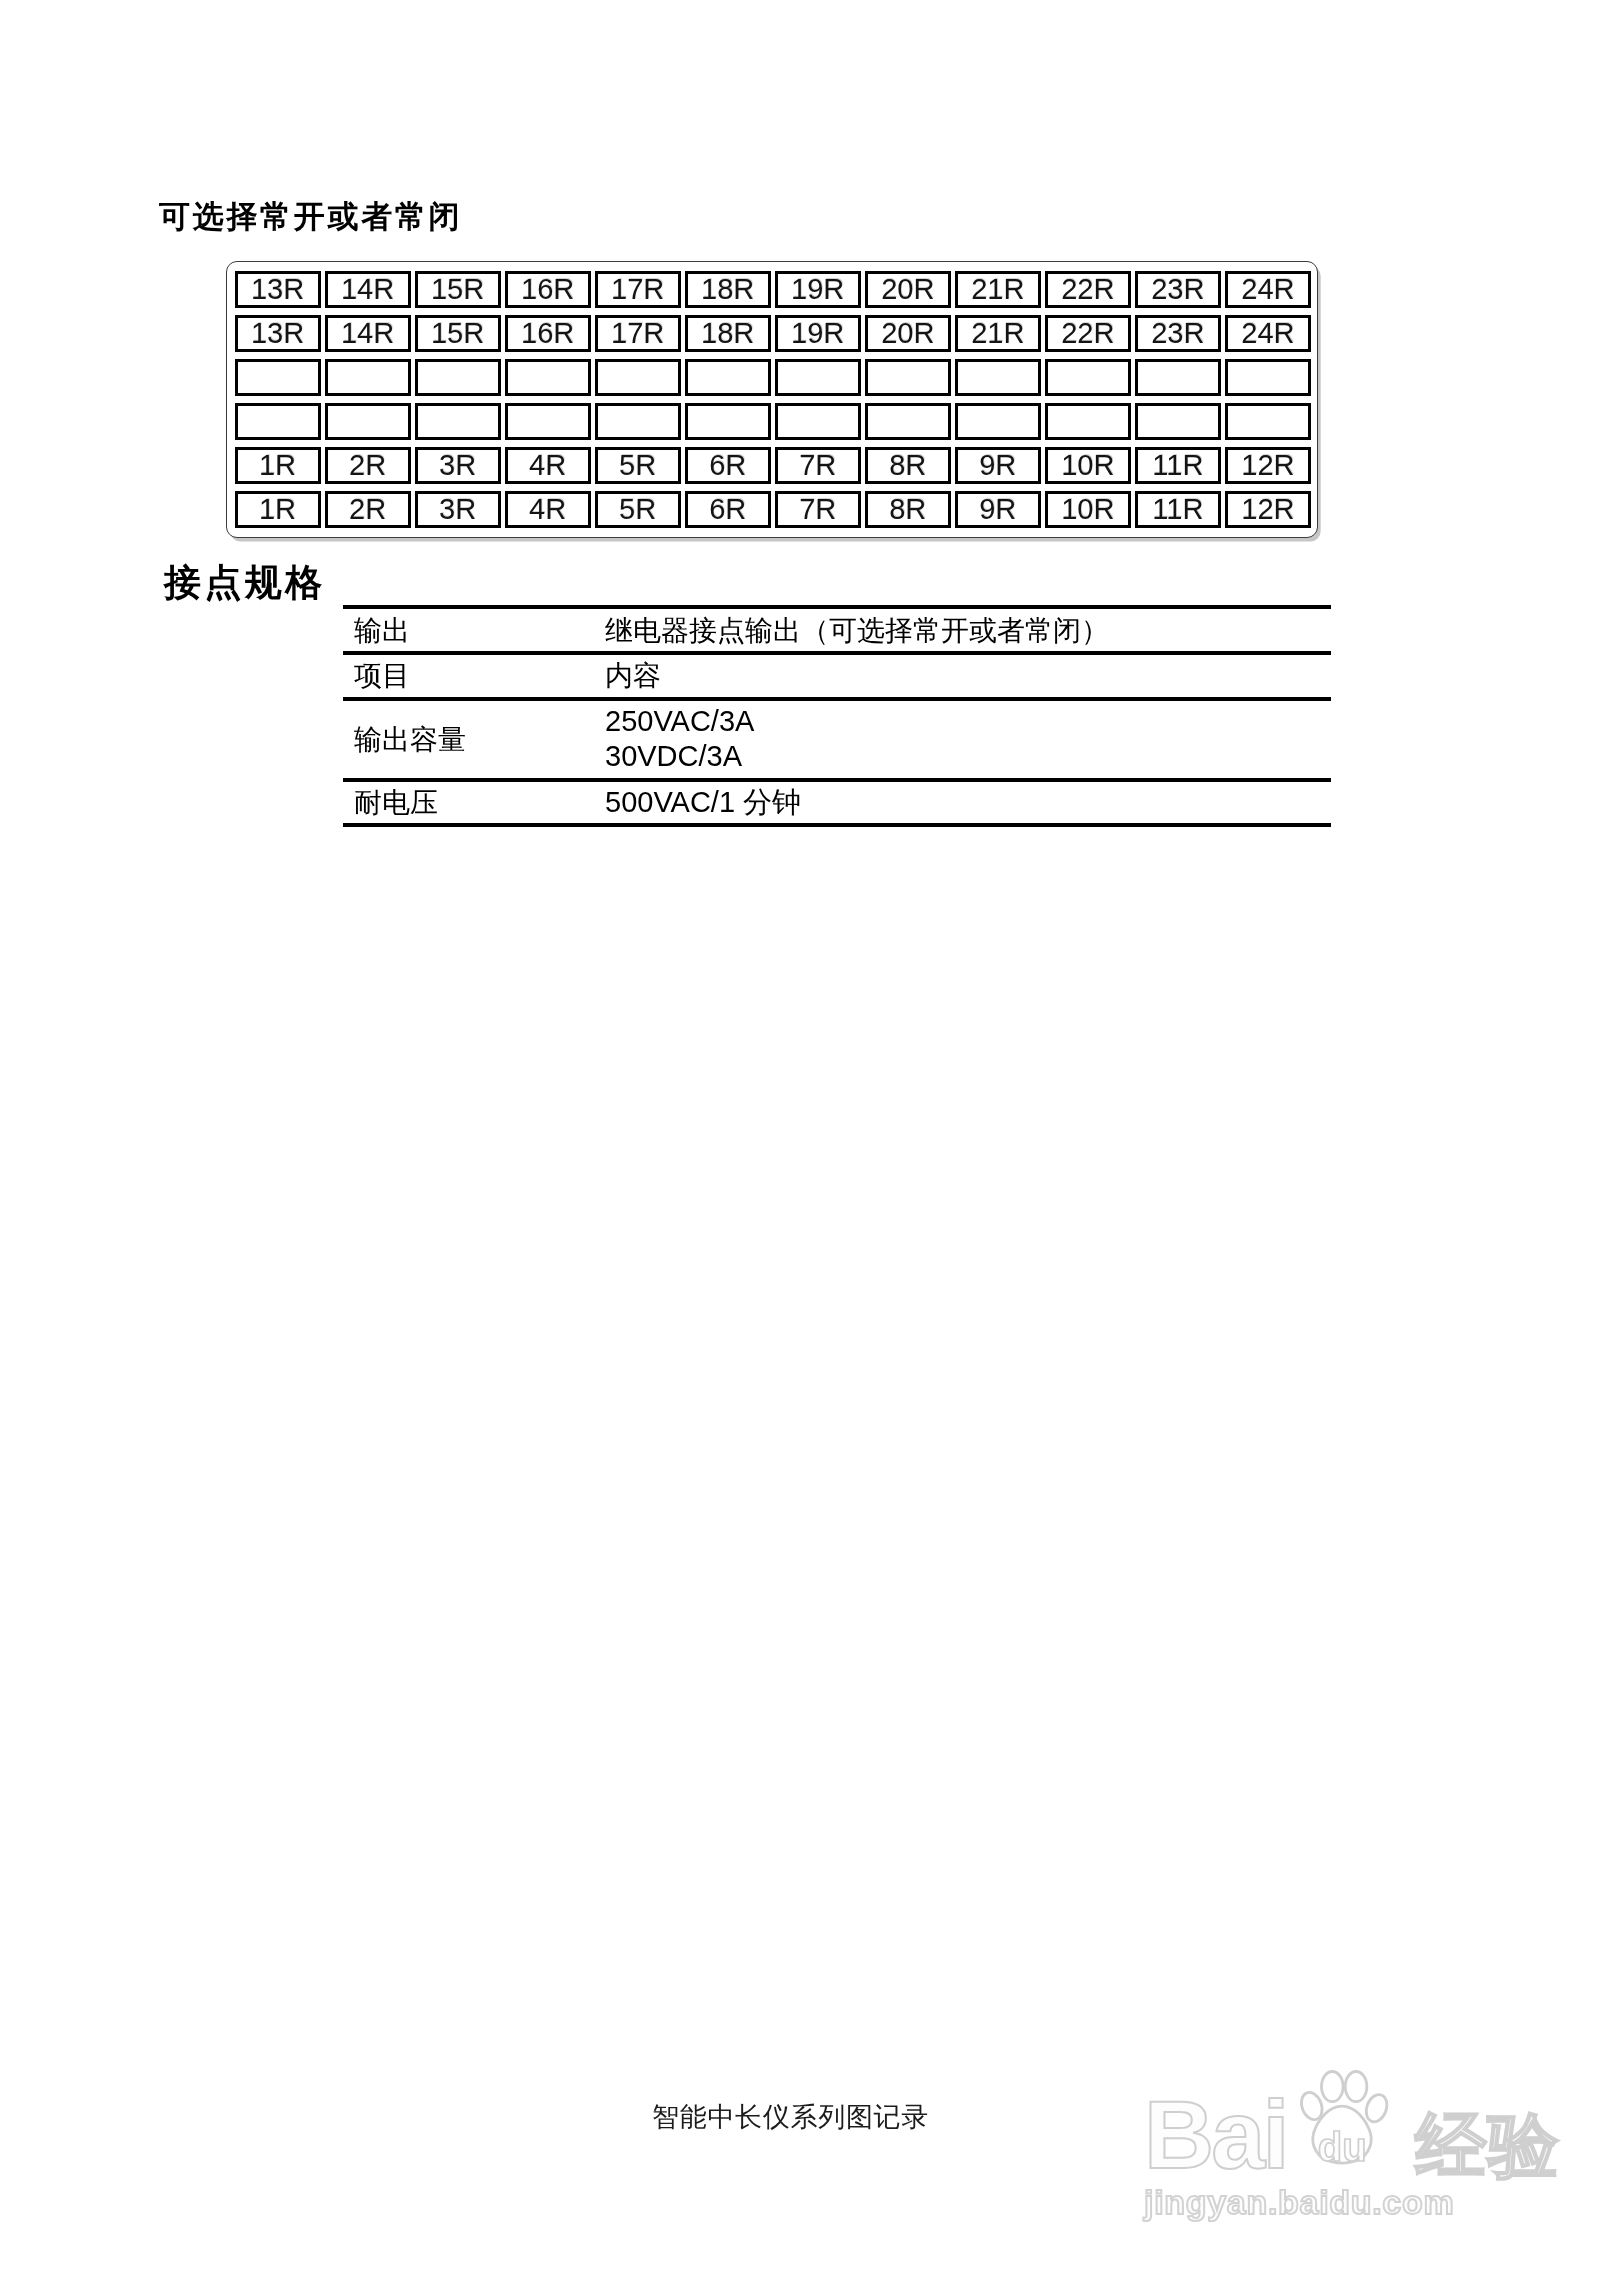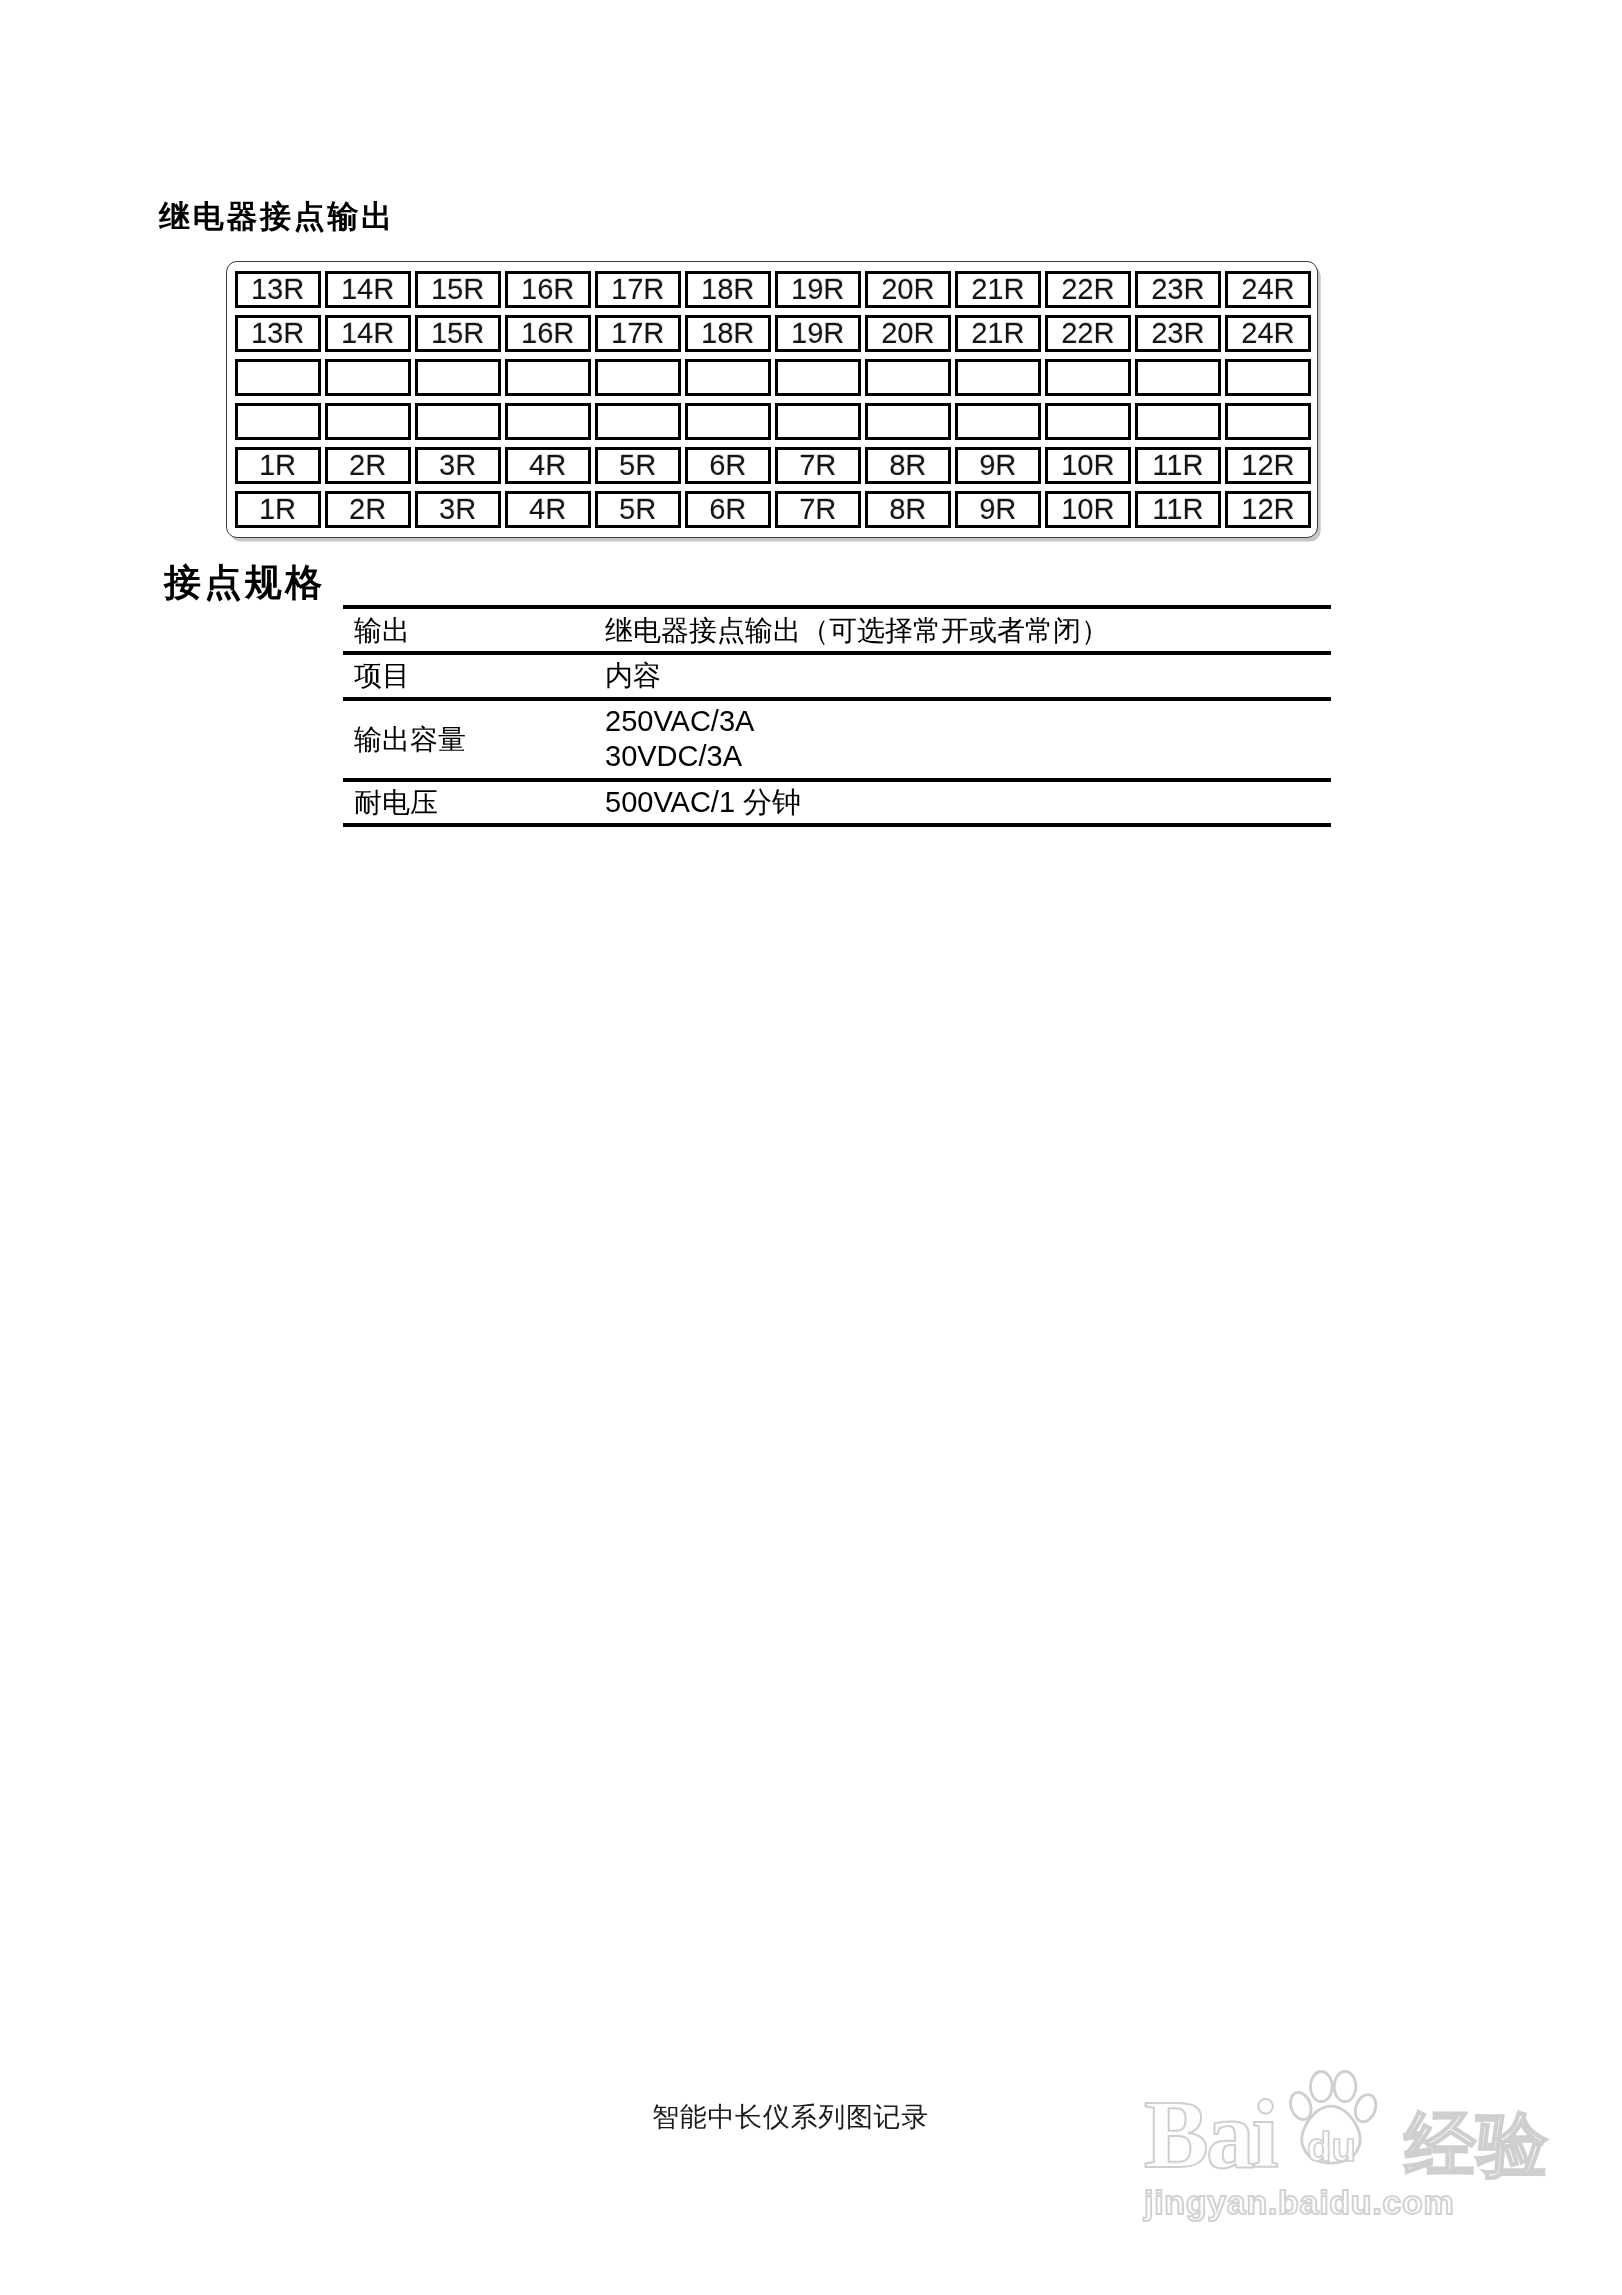--- a/index.html
+++ b/index.html
@@ -45,40 +45,40 @@
   .footer { position:absolute; left:652px; top:2099px;
             font-family:"Liberation Serif", serif; font-size:27px;
             letter-spacing:0.7px; color:#1c1c1c; white-space:nowrap; }
 
   
   .watermark { position:absolute; left:1144px; top:2065px; width:436px;
                filter:blur(0.4px); }
   .wm-line1 { display:flex; align-items:flex-end; height:108px; }
   .wm-text { font-weight:700; color:#fdfdfd;
              -webkit-text-stroke:2px #cfcfcf;
-             font-family:Liberation Serif, serif; line-height:0.78; }
+             font-family:Liberation Sans, sans-serif; line-height:0.78; }
   .wm-bai { font-size:97px; letter-spacing:-2.7px; }
   .wm-cn  { font-size:71px; margin-left:19px; letter-spacing:1.4px;
             -webkit-text-stroke:2px #cfcfcf; }
   .wm-paw { position:relative; width:108px; height:108px; margin-left:1.4px; flex:none; }
   .wm-paw svg { position:absolute; inset:0; }
   .wm-du { position:absolute; left:50%; top:60px; transform:translateX(-50%);
            font-size:40px; font-weight:700; color:#fdfdfd;
            -webkit-text-stroke:1.7px #cfcfcf;
            font-family:"Liberation Sans", sans-serif; }
   .wm-url { margin-top:9.5px; font-size:34px; font-weight:700; color:#fdfdfd;
             -webkit-text-stroke:2px #d2d2d2; letter-spacing:0.7px;
             font-family:"Liberation Sans", sans-serif; white-space:nowrap; }
 </style>
 </head>
 <body>
 
 <div class="page">
 
-  <div class="sec-title sec1">继电器接点输出</div>
+  <div class="sec-title sec1">可选择常开或者常闭</div>
 
   <div class="grid-box" id="channelGrid">
       <div class="grid-row">
         <div class="cell">13R</div>
         <div class="cell">14R</div>
         <div class="cell">15R</div>
         <div class="cell">16R</div>
         <div class="cell">17R</div>
         <div class="cell">18R</div>
         <div class="cell">19R</div>

